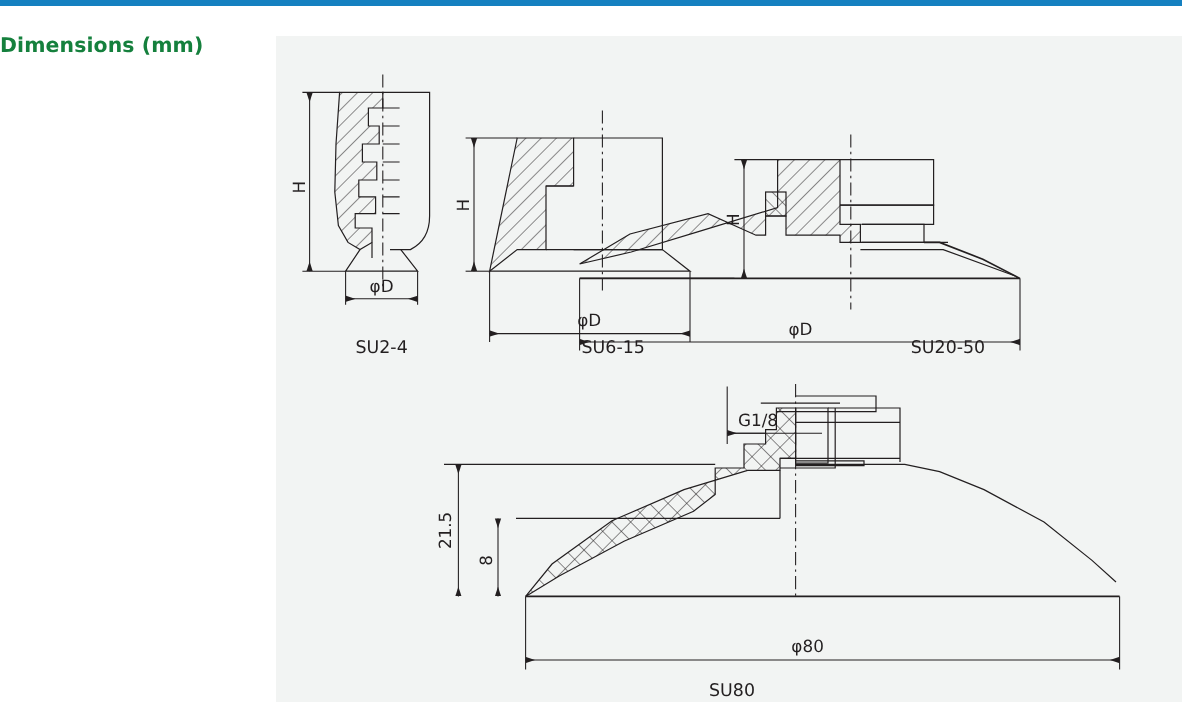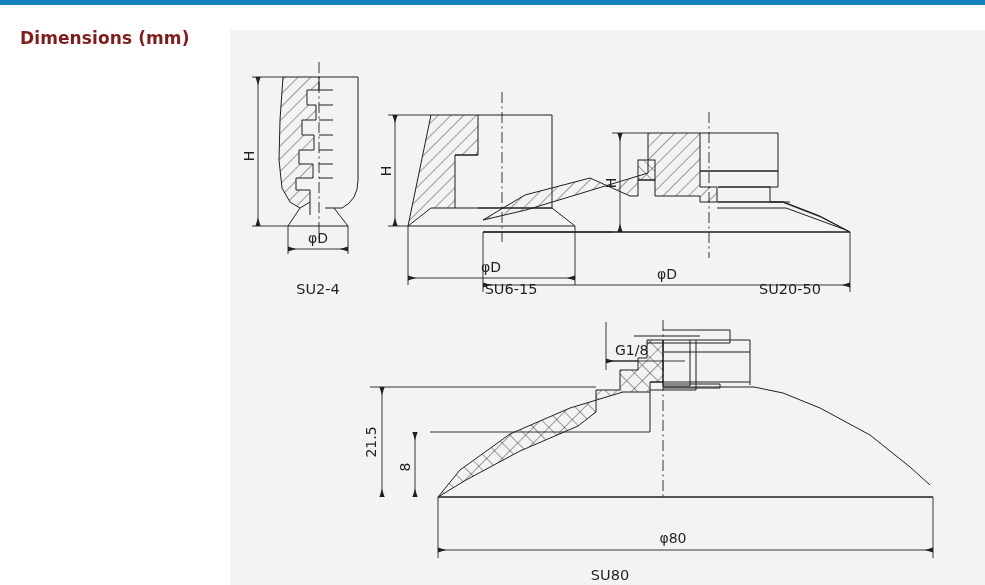--- a/index.html
+++ b/index.html
@@ -8,22 +8,22 @@
     background:#ffffff;
     font-family:"DejaVu Sans","Liberation Sans",sans-serif;
     overflow:hidden;
     position:relative;
   }
   #top-rule{
     position:absolute;left:0;top:0;width:985px;height:5px;
     background:#1580c0;
   }
   #section-title{
-    position:absolute;left:20px;top:28px;
-    font-size:17px;font-weight:bold;color:#7f1d1d;
+    position:absolute;left:0;top:28px;
+    font-size:17px;font-weight:bold;color:#15803d;
     letter-spacing:0.1px;white-space:nowrap;
   }
   #drawing-panel{
     position:absolute;left:230px;top:30px;
     width:755px;height:555px;
     background:#f2f4f3;
   }
   #drawing-svg{display:block;width:755px;height:555px;}
   .ln{fill:none;stroke:#231f20;stroke-width:1;}
   .ln-th{fill:none;stroke:#231f20;stroke-width:1.4;}

